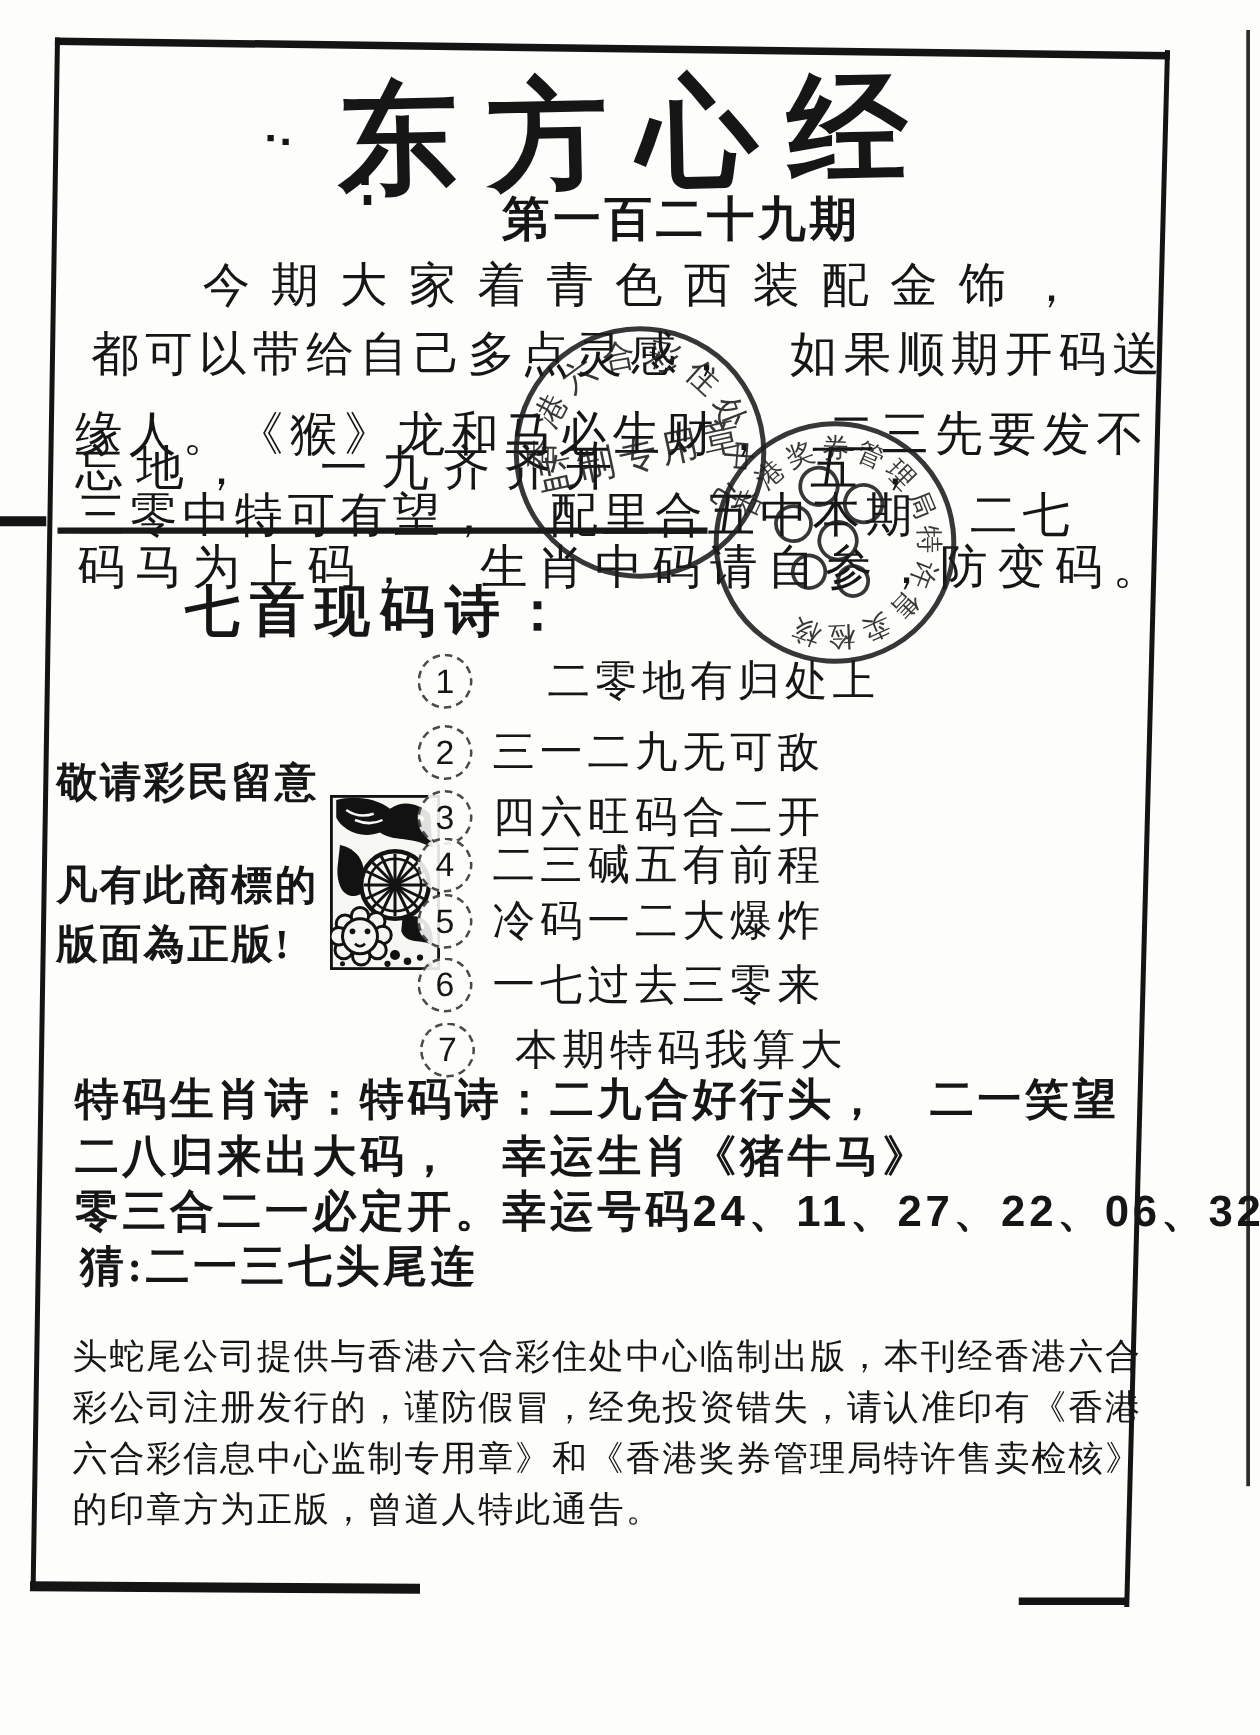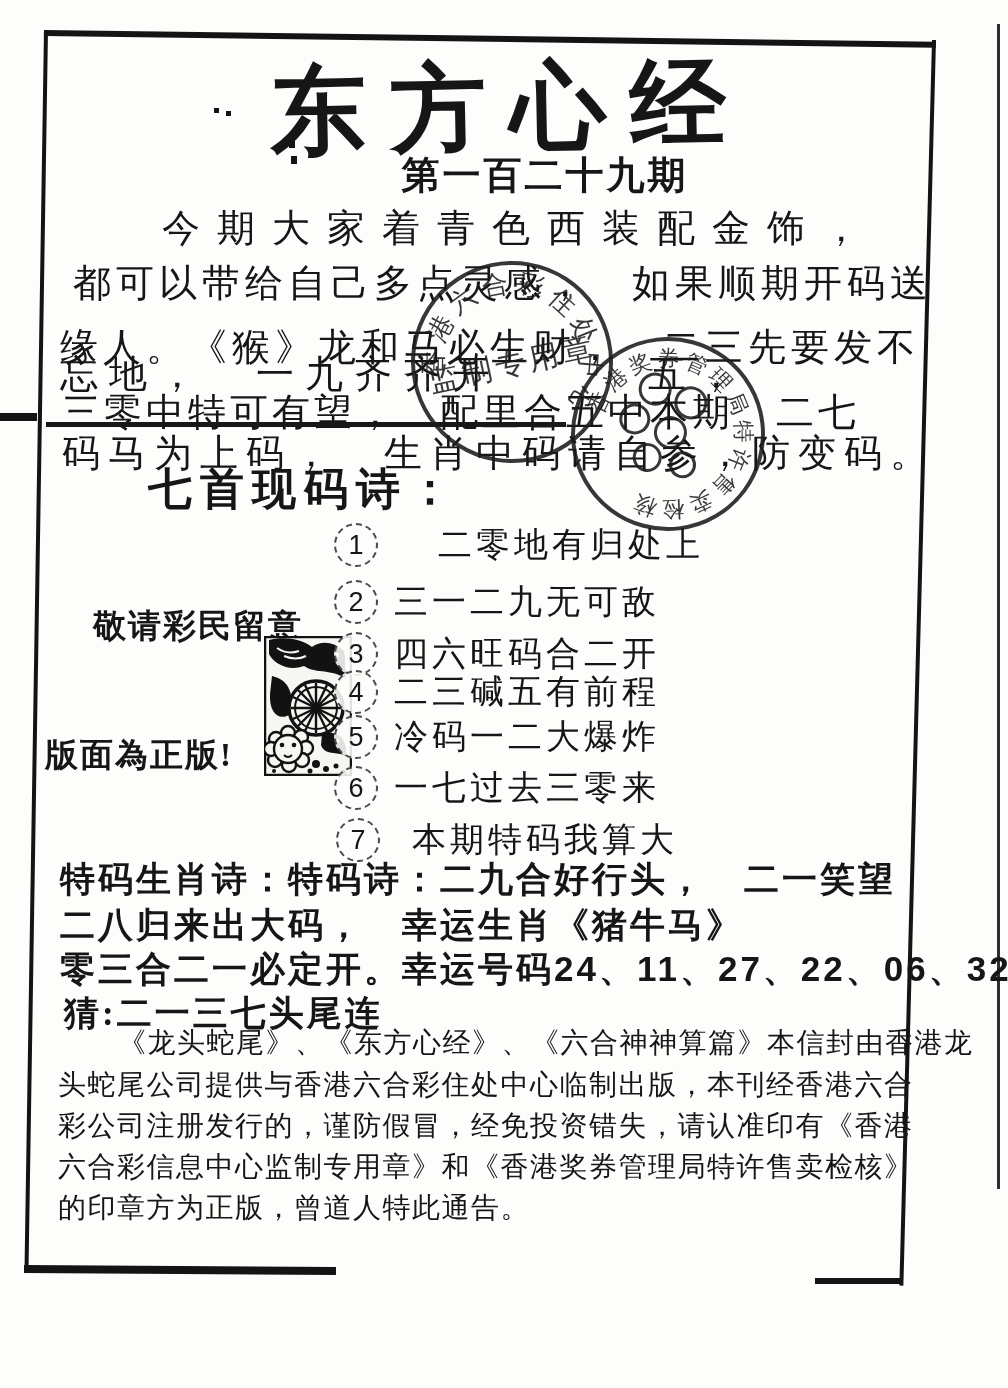--- a/index.html
+++ b/index.html
@@ -87,21 +87,22 @@
 
   <div class="abs pcircle" style="left:334px;top:715px;"><span>5</span></div>
   <div class="abs ptext" style="top:714px;">冷码一二大爆炸</div>
 
   <div class="abs pcircle" style="left:334px;top:766px;"><span>6</span></div>
   <div class="abs ptext" style="top:765px;">一七过去三零来</div>
 
   <div class="abs pcircle" style="left:336px;top:818px;"><span>7</span></div>
   <div class="abs ptext" style="left:412px;top:817px;">本期特码我算大</div>
 
-  <div class="abs notice" style="top:604px;margin-left:48px;">敬请彩民留意</div>
+  <div class="abs notice" style="top:604px;">敬请彩民留意</div>
+  <div class="abs notice" style="top:686px;">凡有此商標的</div>
   <div class="abs notice" style="top:733px;">版面為正版!</div>
 
   <svg class="abs trademark" width="88" height="140" viewBox="0 0 88 140">
     <rect x="1" y="1" width="86" height="138" fill="#f6f6f2" stroke="#121212" stroke-width="2.5"></rect>
     <path d="M5,4 C20,0 38,3 48,11 C58,4 70,6 80,15 L82,42 C62,32 52,38 40,30 C24,36 9,27 5,18 Z" fill="#121212"></path>
     <path d="M13,12 q10,7 22,3 M20,20 q12,5 22,0" stroke="#f6f6f2" stroke-width="2" fill="none"></path>
     <circle cx="70" cy="22" r="11" fill="#121212"></circle>
     <circle cx="73" cy="19" r="2.2" fill="#f6f6f2"></circle>
     <path d="M8,40 C26,44 31,60 25,79 C14,85 5,76 6,58 Z" fill="#121212"></path>
     <g>
@@ -145,21 +146,20 @@
         <circle cx="10" cy="135" r="2"></circle>
         <circle cx="80" cy="136" r="2"></circle>
     </g>
   </svg>
 
   <div class="abs zline" style="left:60px;top:856px;">特码生肖诗：特码诗：二九合好行头，　二一笑望</div>
   <div class="abs zline" style="left:60px;top:902px;">二八归来出大码，　幸运生肖《猪牛马》</div>
   <div class="abs zline" style="left:60px;top:946px;">零三合二一必定开。幸运号码24、11、27、22、06、32、31</div>
   <div class="abs zline" style="left:64px;top:990px;font-family:Liberation Serif, serif;">猜:二一三七头尾连</div>
 
-  <div class="abs fline" style="left:118px;top:1024px;">《龙头蛇尾》、《东方心经》、《六合神神算篇》本信封由香港龙</div>
   <div class="abs fline" style="left:58px;top:1066px;">头蛇尾公司提供与香港六合彩住处中心临制出版，本刊经香港六合</div>
   <div class="abs fline" style="left:58px;top:1107px;">彩公司注册发行的，谨防假冒，经免投资错失，请认准印有《香港</div>
   <div class="abs fline" style="left:58px;top:1148px;font-family:Liberation Serif, serif;">六合彩信息中心监制专用章》和《香港奖券管理局特许售卖检核》</div>
   <div class="abs fline" style="left:58px;top:1189px;">的印章方为正版，曾道人特此通告。</div>
 
   <svg class="abs stamp" style="left:406px;top:256px;transform:rotate(-12deg);" width="212" height="212" viewBox="0 0 212 212" xmlns="http://www.w3.org/2000/svg" xmlns:xlink="http://www.w3.org/1999/xlink">
     <circle cx="106" cy="106" r="99" fill="none" stroke="#1c1c1c" stroke-width="4"></circle>
     <defs>
         <path id="arc1" d="M 36,106 A 70,70 0 1 1 176,106 A 70,70 0 1 1 36,106"></path>
       </defs>

